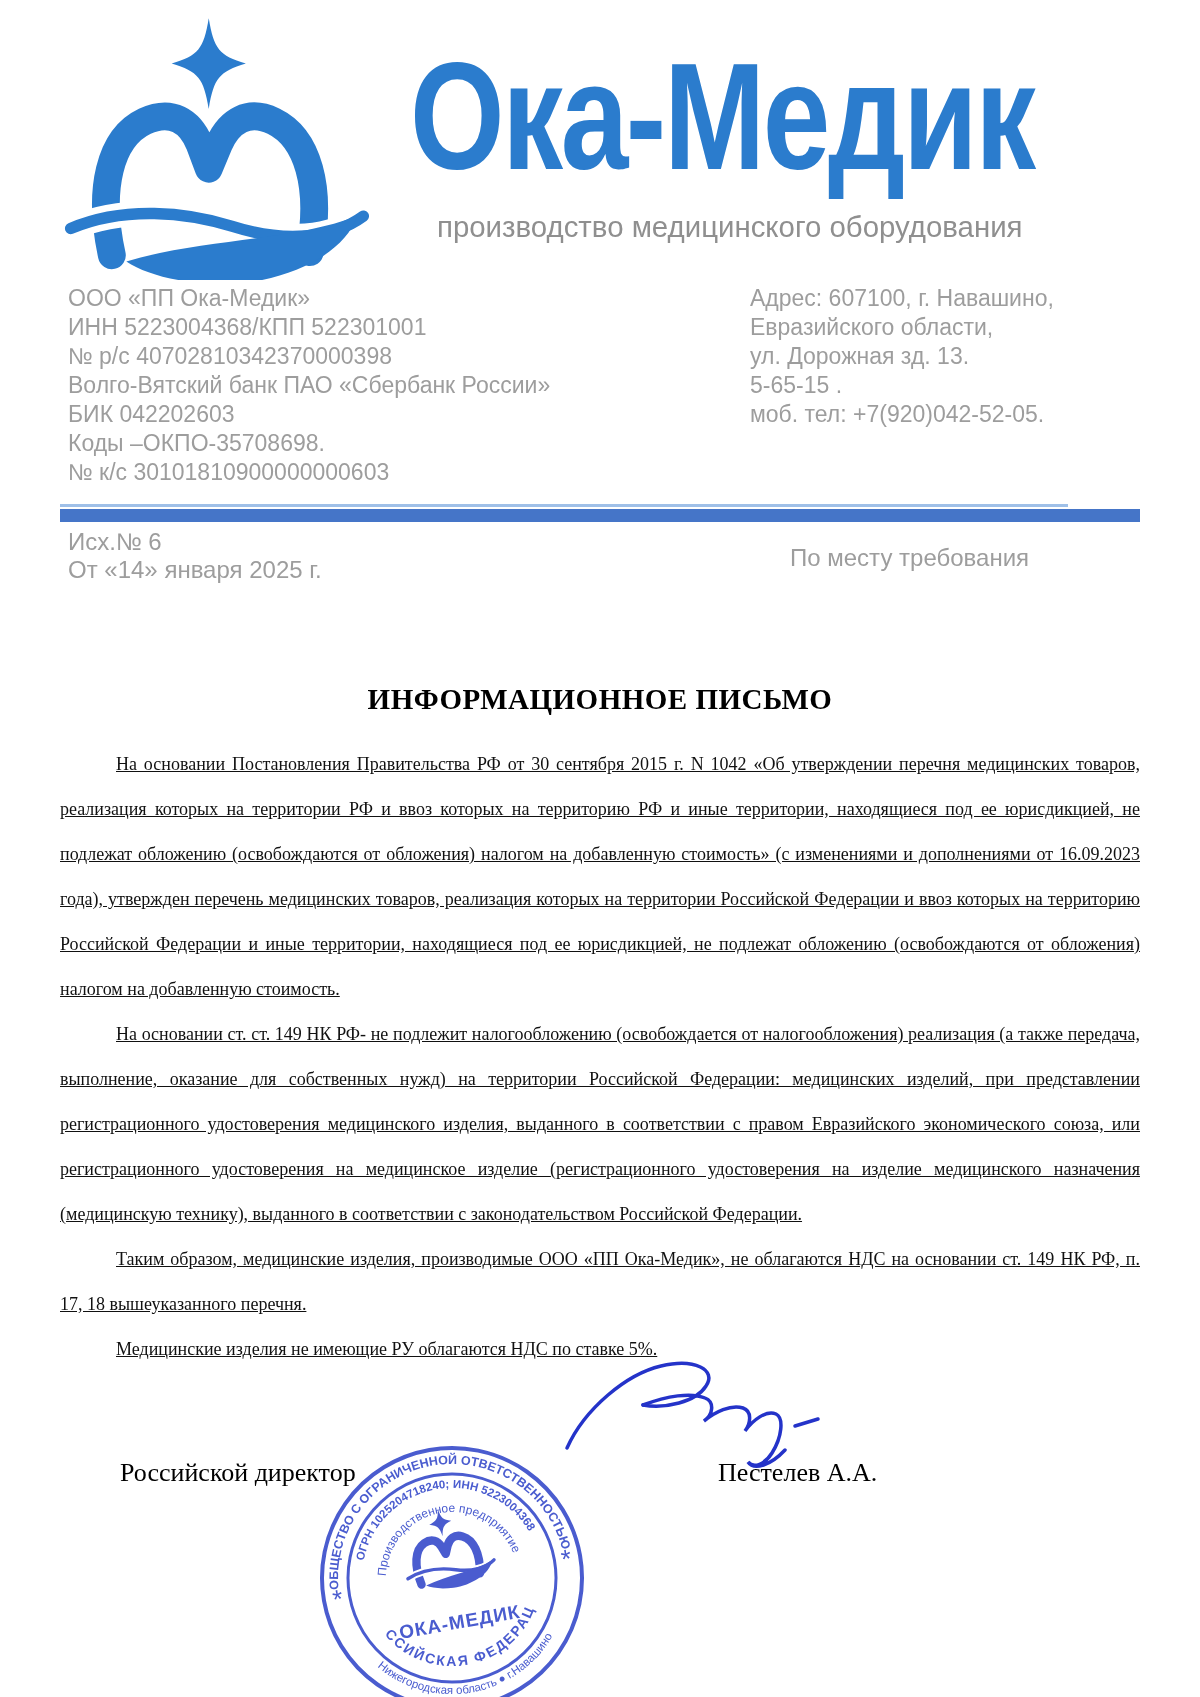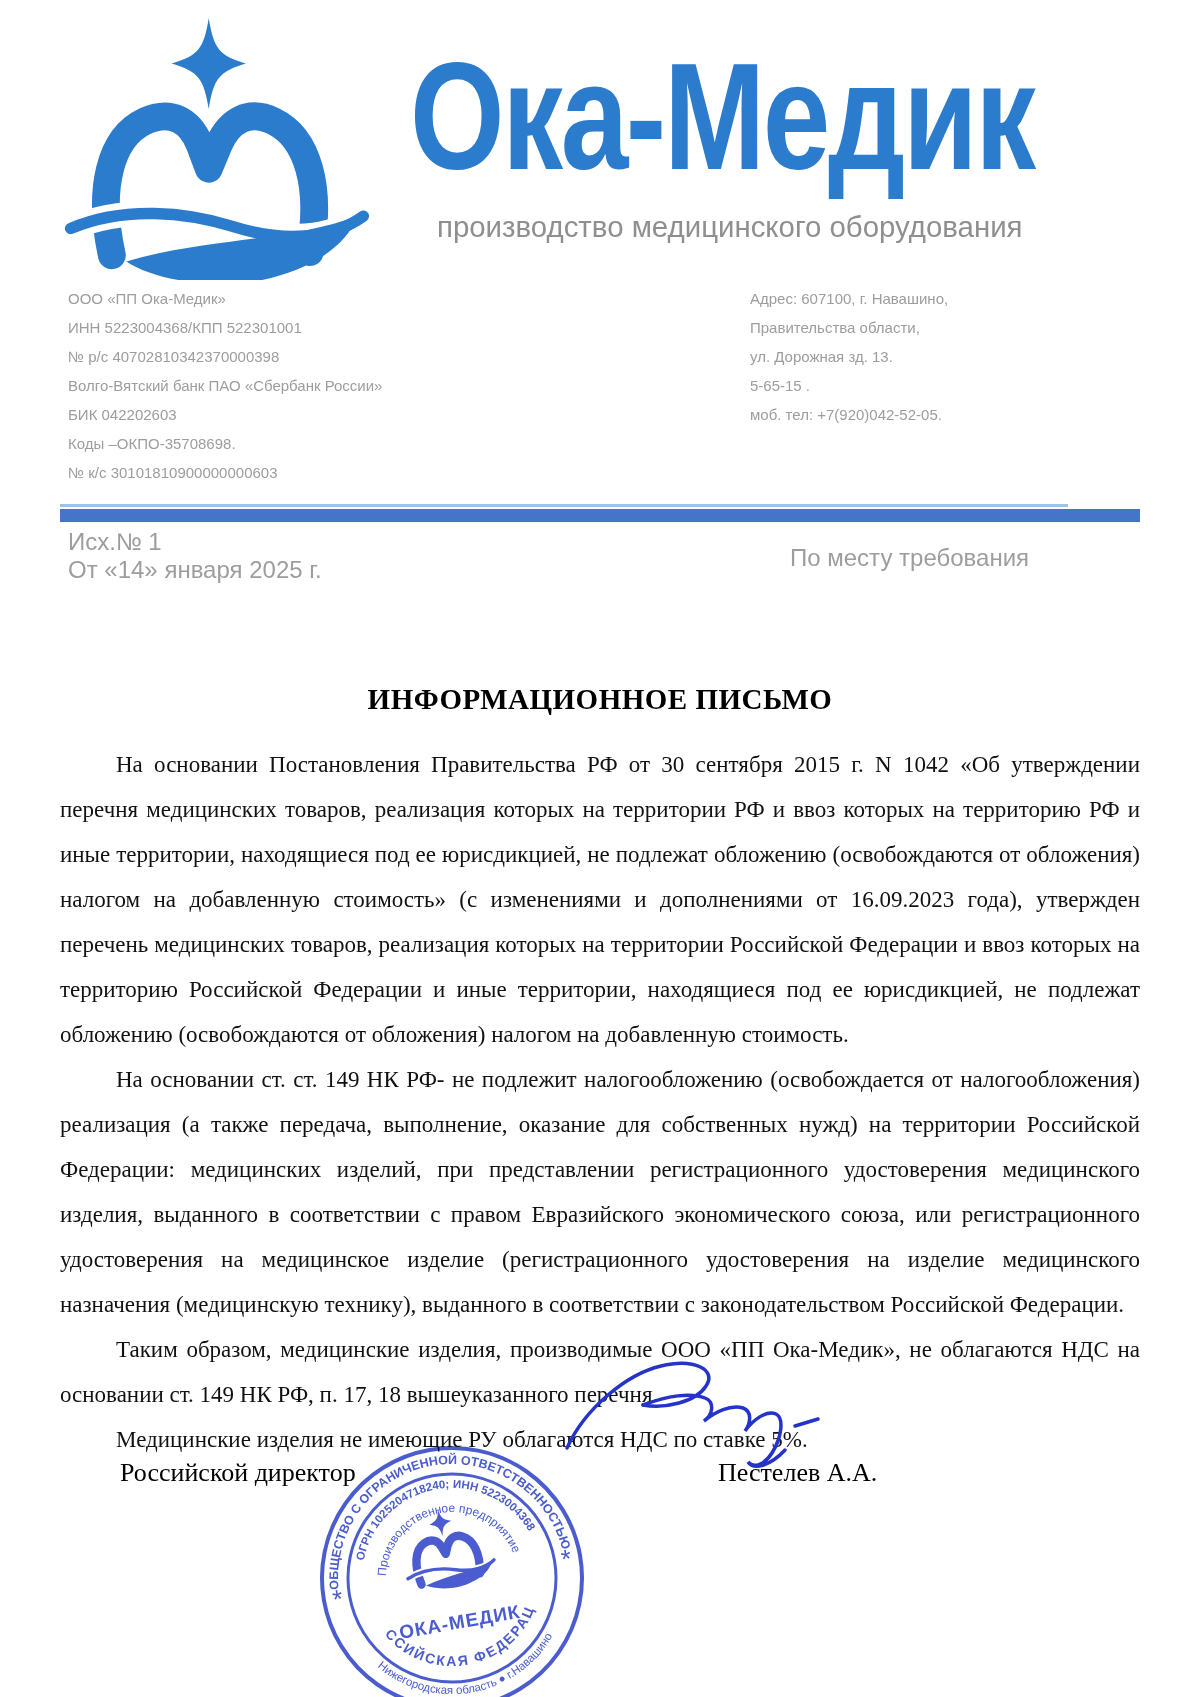--- a/index.html
+++ b/index.html
@@ -8,40 +8,40 @@
   .abs{position:absolute;}
 
   
   #brand-title{left:410px;top:40px;font-size:152px;font-weight:700;color:#2b7ccd;
                letter-spacing:-3px;transform:scaleX(0.80);transform-origin:left top;
                white-space:nowrap;line-height:1;}
   #tagline{left:437px;top:210px;font-size:30px;color:#8f8f8f;white-space:nowrap;
            transform:scaleX(0.98);transform-origin:left top;}
 
   
-  .contact{font-size:15px;color:#9d9d9d;line-height:29px;white-space:nowrap;}
+  .contact{font-size:23px;color:#9d9d9d;line-height:29px;white-space:nowrap;}
   #contact-left{left:68px;top:284px;}
   #contact-right{left:750px;top:284px;}
 
   
   #sep-thin{left:60px;top:504px;width:1008px;height:3px;background:#9fc0e8;}
   #sep-bar{left:60px;top:509px;width:1080px;height:13px;background:#4575c8;}
 
   
   .refline{font-size:24px;color:#9d9d9d;white-space:nowrap;}
   #ref-number{left:68px;top:528px;}
   #ref-date{left:68px;top:556px;}
   #ref-addressee{left:790px;top:544px;}
 
   
   #letter-title{left:60px;top:683px;width:1080px;text-align:center;
                 font-family:Liberation Serif, serif;font-weight:700;font-size:29px;
                 color:#000;letter-spacing:0.5px;}
   #letter-body{left:60px;top:742px;width:1080px;font-family:"Liberation Serif",serif;
-               font-size:23px;color:#111;line-height:45px;}
+               font-size:18px;color:#111;line-height:45px;text-decoration:underline;}
   #letter-body p{margin:0;text-align:justify;text-indent:56px;}
   #letter-body p.no-justify{text-align:left;}
 
   
   .sigline{font-family:"Liberation Serif",serif;font-size:26px;color:#000;white-space:nowrap;}
   #sig-role{left:120px;top:1458px;}
   #sig-name{left:718px;top:1458px;}
 
   #signature-svg{left:555px;top:1352px;}
   #stamp-svg{left:302px;top:1428px;transform:rotate(-10deg);opacity:0.92;
@@ -72,30 +72,30 @@
     <div>ООО «ПП Ока-Медик»</div>
     <div>ИНН 5223004368/КПП 522301001</div>
     <div>№ р/с 40702810342370000398</div>
     <div>Волго-Вятский банк ПАО «Сбербанк России»</div>
     <div> БИК 042202603</div>
     <div>Коды –ОКПО-35708698.</div>
     <div>№ к/с 30101810900000000603</div>
   </div>
   <div id="contact-right" class="abs contact">
     <div>Адрес: 607100, г. Навашино,</div>
-    <div>Правительства  области,</div>
+    <div>Евразийского  области,</div>
     <div>ул. Дорожная  зд. 13.</div>
     <div>5-65-15 .</div>
     <div>моб. тел: +7(920)042-52-05.</div>
   </div>
 
   <div id="sep-thin" class="abs"></div>
   <div id="sep-bar" class="abs"></div>
 
-  <div id="ref-number" class="abs refline">Исх.№ 1</div>
+  <div id="ref-number" class="abs refline">Исх.№ 6</div>
   <div id="ref-date" class="abs refline">От «14» января 2025 г.</div>
   <div id="ref-addressee" class="abs refline">По месту требования</div>
 
   <div id="letter-title" class="abs">ИНФОРМАЦИОННОЕ ПИСЬМО</div>
 
   <div id="letter-body" class="abs">
     <p>На основании Постановления Правительства РФ от 30 сентября 2015 г. N 1042 «Об утверждении  перечня медицинских товаров, реализация которых на территории РФ и ввоз которых  на территорию  РФ и иные территории, находящиеся  под ее юрисдикцией, не подлежат  обложению (освобождаются от обложения) налогом на добавленную  стоимость» (с изменениями и дополнениями  от 16.09.2023 года), утвержден  перечень медицинских товаров, реализация которых на территории Российской Федерации и ввоз которых на территорию Российской Федерации и иные территории,  находящиеся  под  ее  юрисдикцией,  не  подлежат  обложению (освобождаются от обложения) налогом на добавленную стоимость.</p>
     <p>На основании ст. ст. 149 НК РФ- не подлежит налогообложению (освобождается от налогообложения) реализация (а также передача, выполнение, оказание для собственных нужд) на территории Российской Федерации: медицинских  изделий, при  представлении  регистрационного  удостоверения  медицинского  изделия, выданного в соответствии с правом Евразийского экономического союза, или регистрационного  удостоверения  на  медицинское  изделие  (регистрационного удостоверения  на  изделие  медицинского  назначения  (медицинскую  технику), выданного в соответствии с законодательством Российской Федерации.</p>
     <p>Таким образом, медицинские изделия, производимые ООО «ПП Ока-Медик», не облагаются НДС на основании ст. 149 НК РФ, п. 17, 18 вышеуказанного перечня.</p>
     <p class="no-justify">Медицинские изделия не имеющие РУ облагаются НДС по ставке 5%.</p>

